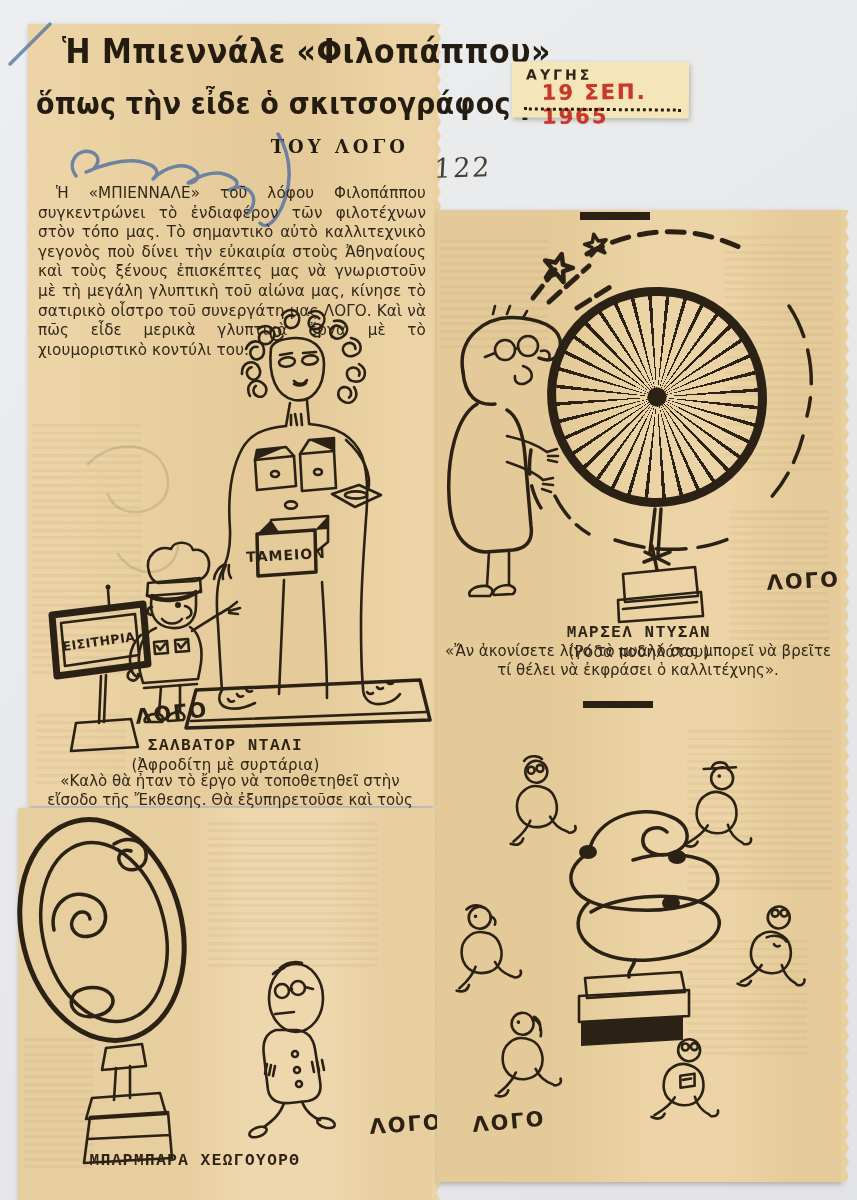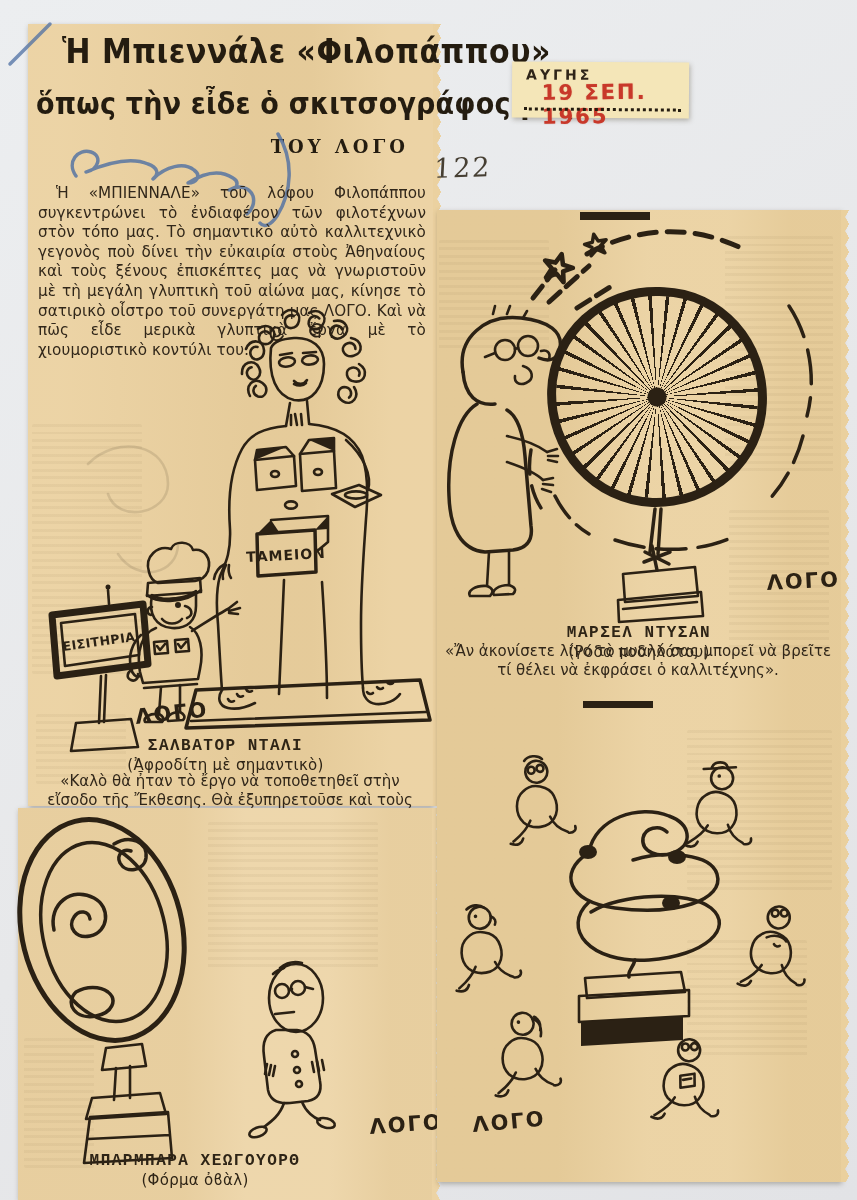--- a/index.html
+++ b/index.html
@@ -195,21 +195,21 @@
       <path d="M33,599 L107,590 L111,631 L37,642 Z"></path>
       <path d="M73,652 L71,699 M78,651 L76,698"></path>
       <path d="M48,699 L103,695 L110,723 L43,727 Z"></path>
     </g>
     <text x="71" y="622" text-anchor="middle" transform="rotate(-8 71 618)" style="font-size:12.5px;letter-spacing:.5px;font-weight:bold;">ΕΙΣΙΤΗΡΙΑ</text>
     <text class="sig" x="108" y="700" transform="rotate(-6 108 700)">ΛΟΓΟ</text>
   </svg>
 
   <div class="caption" style="left:0;right:10px;top:713px;">
     <div class="artist">ΣΑΛΒΑΤΟΡ ΝΤΑΛΙ</div>
-    <div class="work">(Ἀφροδίτη μὲ σημαντικὸ)</div>
+    <div class="work">(Ἀφροδίτη μὲ συρτάρια)</div>
   </div>
   <div class="quote" style="left:6px;top:748px;width:392px;">«Καλὸ θὰ ἦταν τὸ ἔργο νὰ τοποθετηθεῖ στὴν εἴσοδο τῆς Ἔκθεσης. Θὰ ἐξυπηρετοῦσε καὶ τοὺς θεατὲς καὶ τὸν ταμία</div>
 </div>
 
 <div class="clip" id="clipB">
   <div class="paper-edge"></div>
   <div class="ghost col" style="left:190px;top:14px;width:170px;height:150px;"></div>
   <div class="ghost col" style="left:6px;top:230px;width:70px;height:130px;"></div>
 
   <svg style="left:0;top:0;width:414px;height:392px;" viewBox="0 0 414 392">
@@ -239,21 +239,20 @@
       <path d="M266,295 c-4,12 -12,18 -20,24"></path>
       <ellipse cx="240" cy="324" rx="9" ry="4.6" transform="rotate(-20 240 324)"></ellipse>
       <path d="M284,294 c4,10 12,16 18,18"></path>
       <ellipse cx="308" cy="315" rx="9" ry="4.6" transform="rotate(15 308 315)"></ellipse>
     </g>
     <text class="sig" x="352" y="326" transform="rotate(-4 352 326)">ΛΟΓΟ</text>
   </svg>
 
   <div class="caption" style="left:0;right:60px;top:344px;">
     <div class="artist">ΜΠΑΡΜΠΑΡΑ ΧΕΩΓΟΥΟΡΘ</div>
-    <div class="work">(Φόρμα ὀϐὰλ)</div>
   </div>
 </div>
 
 <div class="clip" id="clipC">
   <div class="paper-edge"></div>
   <div class="ghost col" style="left:288px;top:26px;width:108px;height:240px;"></div>
   <div class="ghost col" style="left:292px;top:300px;width:100px;height:150px;"></div>
   <div class="ghost col" style="left:2px;top:30px;width:110px;height:110px;"></div>
   <div class="ghost col" style="left:250px;top:520px;width:145px;height:160px;"></div>
   <div class="ghost col" style="left:250px;top:730px;width:120px;height:120px;"></div>

